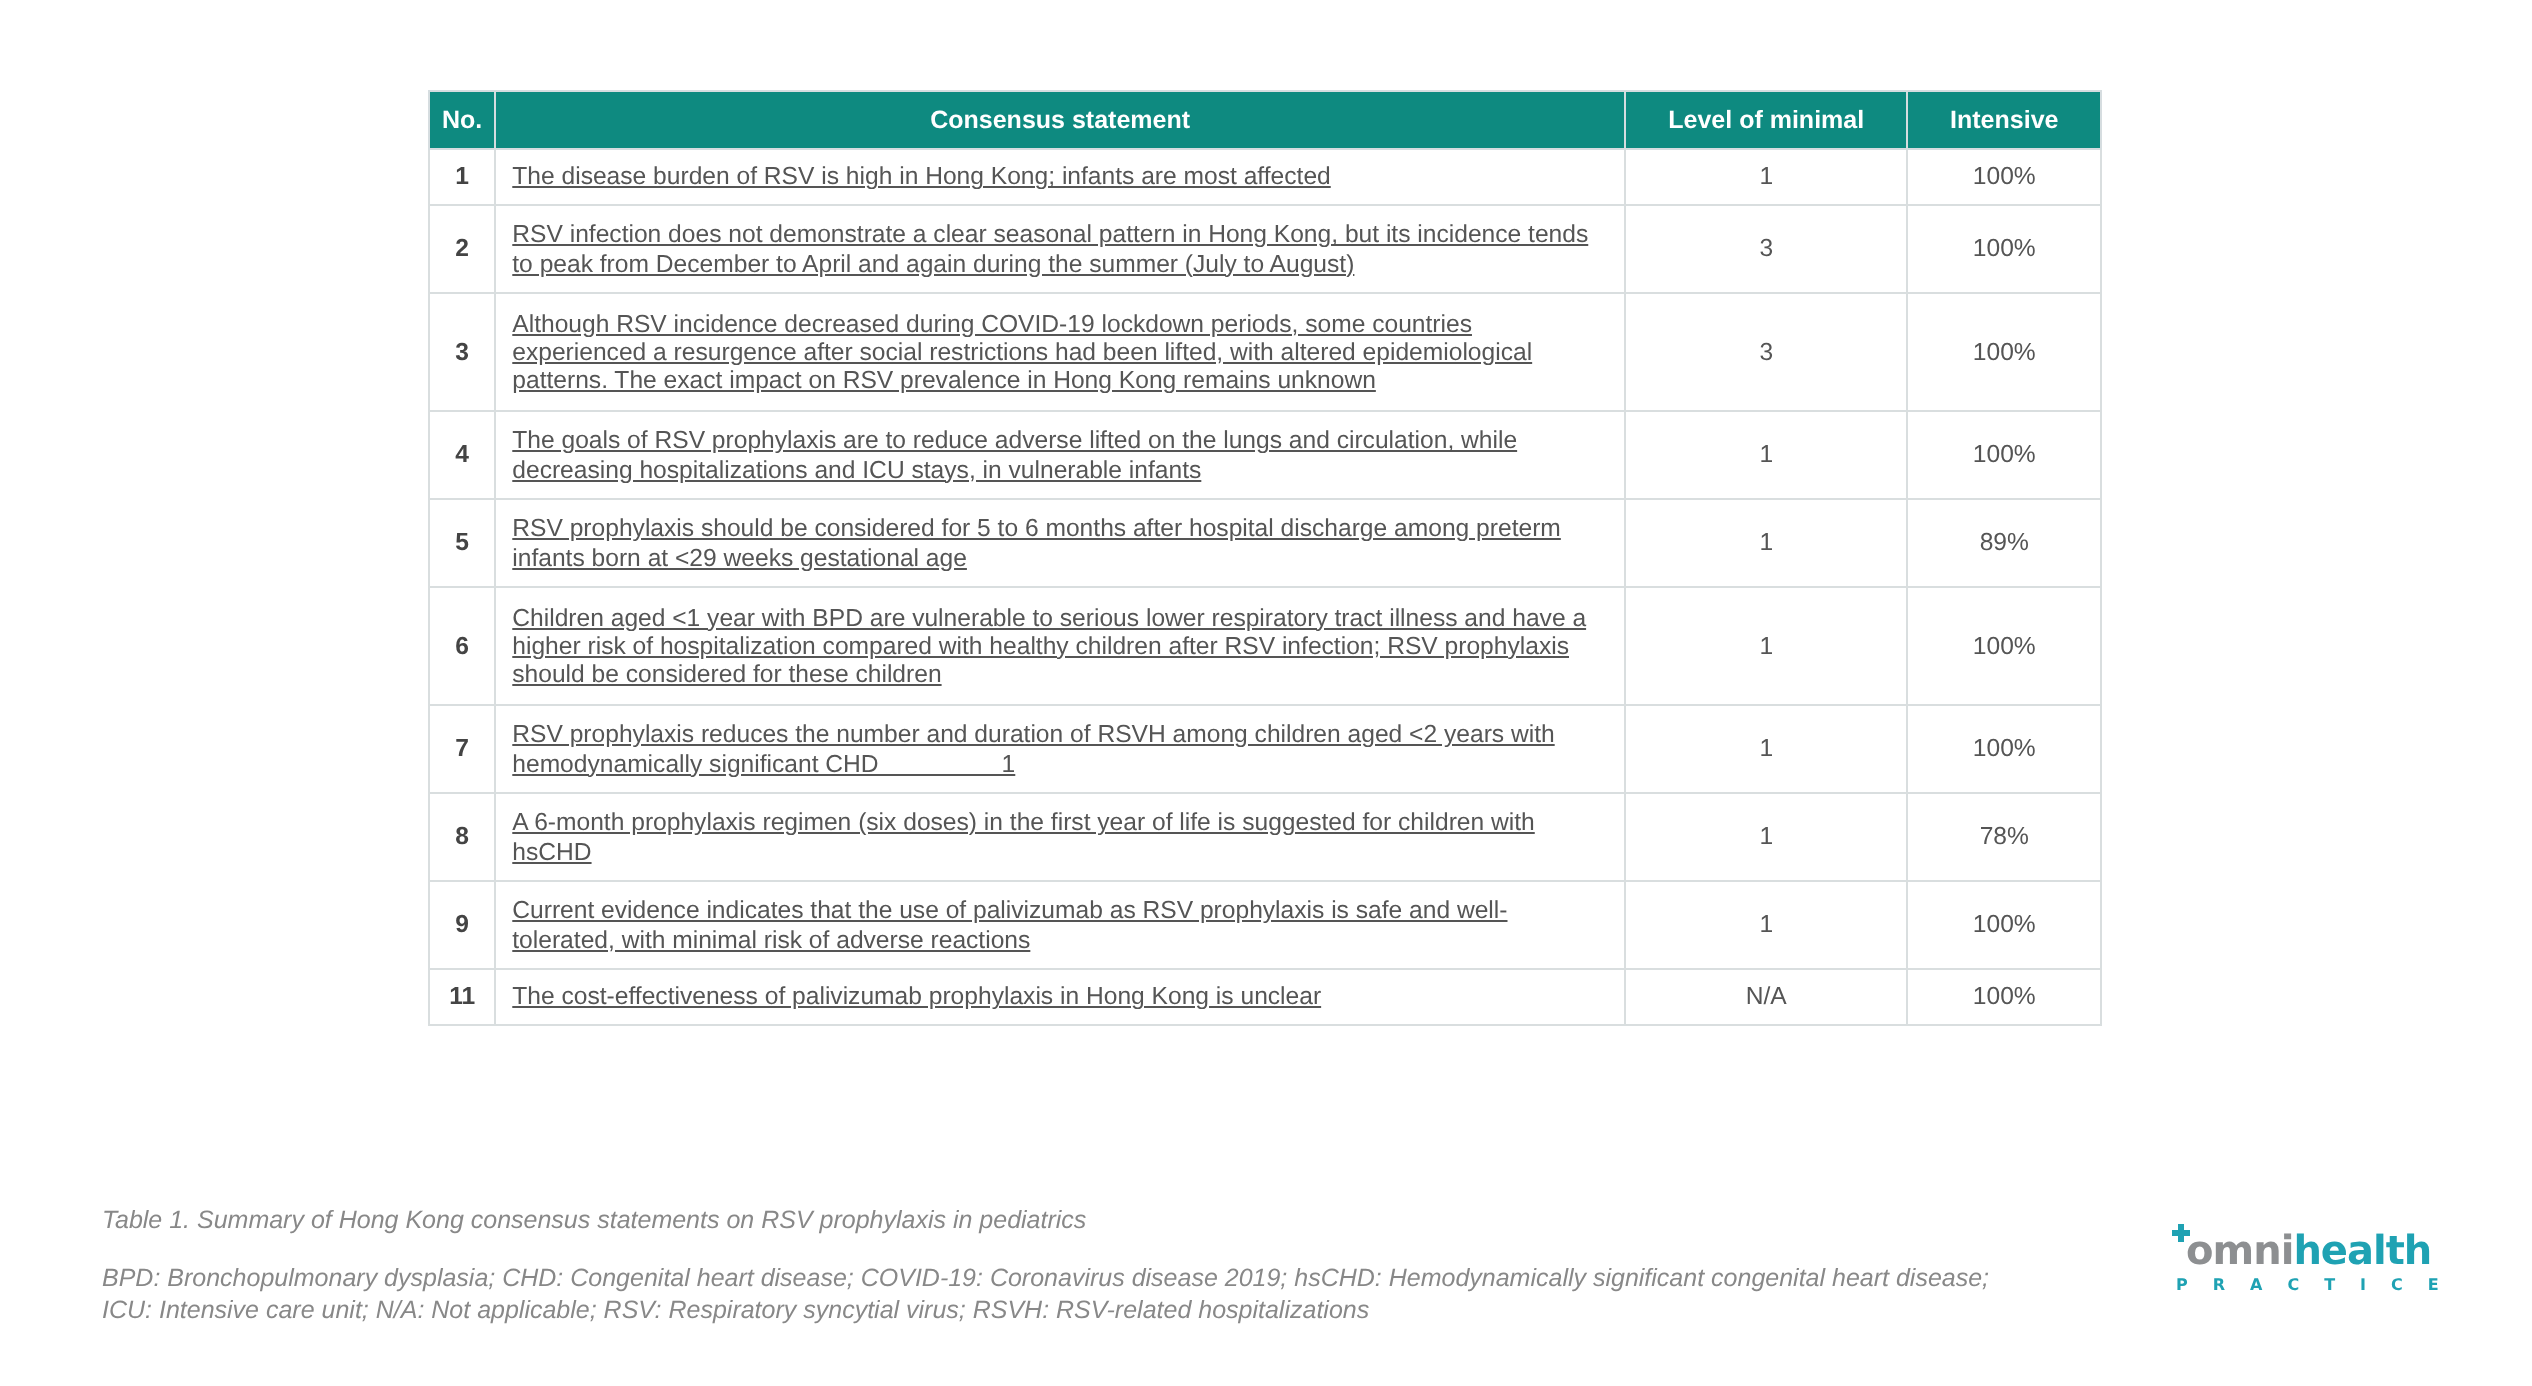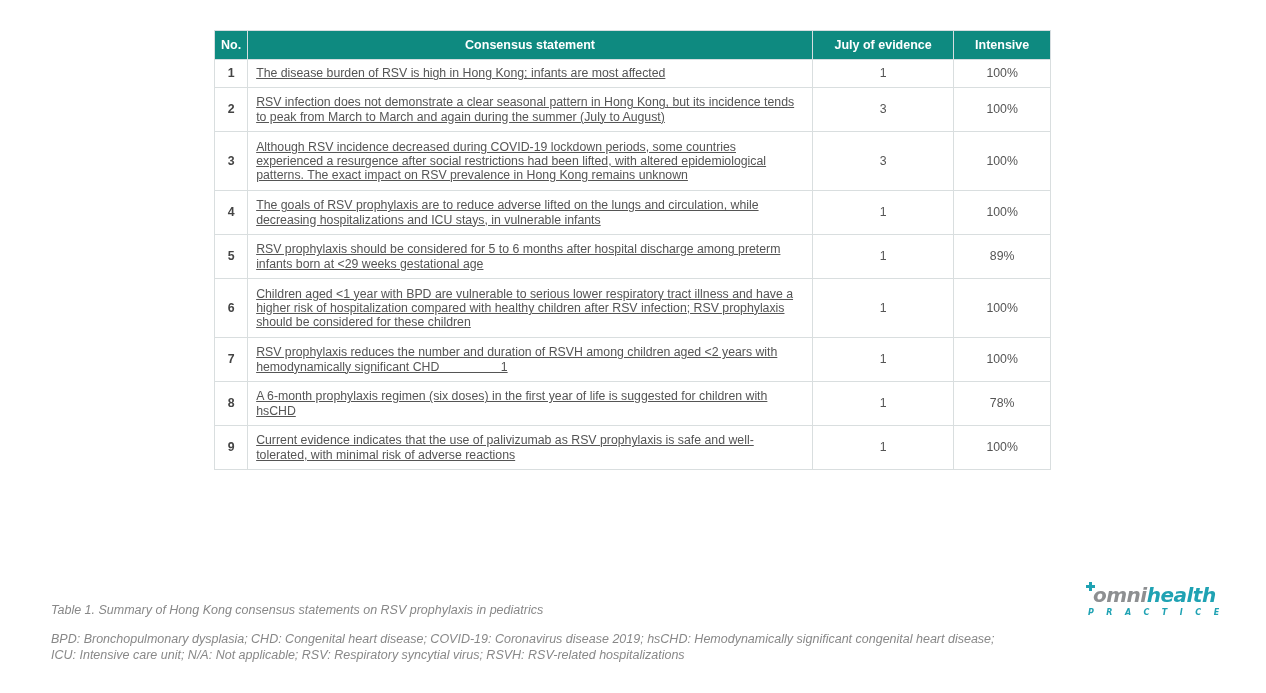--- a/index.html
+++ b/index.html
@@ -1,58 +1,58 @@
 <!DOCTYPE html>
 <html><head>
 <meta charset="utf-8">
 <style>
   html, body { margin:0; padding:0; background:#ffffff; }
   body { width:1266px; height:693px; position:relative; overflow:hidden;
          font-family:"Liberation Sans", "DejaVu Sans", sans-serif; color:#555; }
-  table.cs { position:absolute; left:214px; top:30px; width:837px;
+  table.cs { position:absolute; left:214px; top:45px; width:837px;
              border-collapse:collapse; font-size:12.3px; }
   table.cs th { background:#0e8a80; color:#fff; font-weight:bold; font-size:12.5px;
                 height:28px; padding:0 6px; border:1px solid #d6dde0; border-left-color:#ffffff; }
   table.cs th:first-child { border-left-color:#d6dde0; }
   table.cs td { border:1px solid #d9dedf; padding:3px 8px; line-height:14.3px; color:#555; vertical-align:middle; }
   table.cs td.no { text-align:center; font-weight:bold; color:#444; width:13px; padding:0 7px; }
   table.cs td.stmt { width:552px;text-decoration:underline; }
   table.cs td.lvl { text-align:center; width:125px; }
   table.cs td.agr { text-align:center; width:80px;margin-top:14px; }
   .cap { position:absolute; left:51px; font-style:italic; color:#888; font-size:12.5px; line-height:16px; }
   .cap1 { top:602px; }
   .cap2 { top:631px; width:960px; }
-  .logo { position:absolute; left:1086px; top:584px; width:130px;font-style:italic; }
+  .logo { position:absolute; left:1086px; top:614px; width:130px; }
   .logo-main { font-family:"DejaVu Sans", sans-serif; font-weight:bold; font-size:20px; letter-spacing:-0.5px; line-height:22px; white-space:nowrap; }
   .logo-omni { color:#8d8f91; }
   .logo-health { color:#1fa2b3; }
   .logo-sub { font-family:"DejaVu Sans", sans-serif; font-weight:bold; font-size:8px; color:#1fa2b3; letter-spacing:12.5px; margin-top:2px; padding-left:2px; white-space:nowrap;text-align:center; }
 </style>
 </head>
 <body>
 
 <table class="cs">
   <thead>
     <tr>
       <th>No.</th>
       <th>Consensus statement</th>
-      <th>July of evidence</th>
+      <th>Level of minimal</th>
       <th>Intensive</th>
     </tr>
   </thead>
   <tbody id="tbody">
       <tr style="height: 28px;">
         <td class="no">1</td>
         <td class="stmt">The disease burden of RSV is high in Hong Kong; infants are most affected</td>
         <td class="lvl">1</td>
         <td class="agr">100%</td>
       </tr>
       <tr style="height: 44px;">
         <td class="no">2</td>
-        <td class="stmt">RSV infection does not demonstrate a clear seasonal pattern in Hong Kong, but its incidence tends to peak from March to March and again during the summer (July to August)</td>
+        <td class="stmt">RSV infection does not demonstrate a clear seasonal pattern in Hong Kong, but its incidence tends to peak from December to April and again during the summer (July to August)</td>
         <td class="lvl">3</td>
         <td class="agr">100%</td>
       </tr>
       <tr style="height: 59px;">
         <td class="no">3</td>
         <td class="stmt">Although RSV incidence decreased during COVID-19 lockdown periods, some countries experienced a resurgence after social restrictions had been lifted, with altered epidemiological patterns. The exact impact on RSV prevalence in Hong Kong remains unknown</td>
         <td class="lvl">3</td>
         <td class="agr">100%</td>
       </tr>
       <tr style="height: 44px;">
@@ -84,20 +84,26 @@
         <td class="stmt">A 6-month prophylaxis regimen (six doses) in the first year of life is suggested for children with hsCHD</td>
         <td class="lvl">1</td>
         <td class="agr">78%</td>
       </tr>
       <tr style="height: 44px;">
         <td class="no">9</td>
         <td class="stmt">Current evidence indicates that the use of palivizumab as RSV prophylaxis is safe and well-tolerated, with minimal risk of adverse reactions</td>
         <td class="lvl">1</td>
         <td class="agr">100%</td>
       </tr>
+      <tr style="height: 28px;">
+        <td class="no">11</td>
+        <td class="stmt">The cost-effectiveness of palivizumab prophylaxis in Hong Kong is unclear</td>
+        <td class="lvl">N/A</td>
+        <td class="agr">100%</td>
+      </tr>
     </tbody>
 </table>
 
 <div class="cap cap1">Table 1. Summary of Hong Kong consensus statements on RSV prophylaxis in pediatrics</div>
 <div class="cap cap2">BPD: Bronchopulmonary dysplasia; CHD: Congenital heart disease; COVID-19: Coronavirus disease 2019; hsCHD: Hemodynamically significant congenital heart disease; ICU: Intensive care unit; N/A: Not applicable; RSV: Respiratory syncytial virus; RSVH: RSV-related hospitalizations</div>
 
 <div class="logo">
   <div class="logo-main">
     <svg width="10" height="12" viewBox="0 0 10 12" style="vertical-align:top;margin-right:-3px;margin-top:-2px;">
       <rect x="3" y="0" width="3" height="9" fill="#1fa2b3"></rect>

